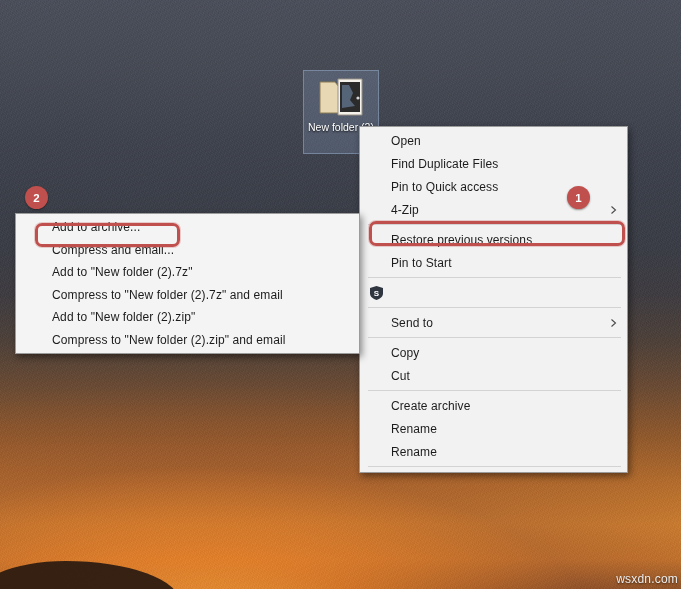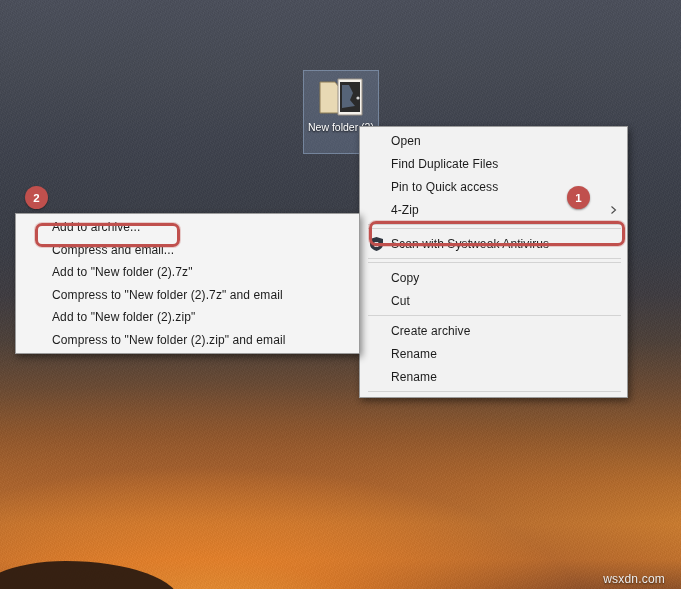--- a/index.html
+++ b/index.html
@@ -176,21 +176,21 @@
     align-items: center;
     justify-content: center;
     box-shadow: 0 1px 2px rgba(0,0,0,0.4);
   }
   #badge-1 { left: 567px; top: 186px; }
   #badge-2 { left: 25px;  top: 186px; }
 
   
   #watermark {
     position: absolute;
-    right: 16px;
+    right: 3px;
     bottom: 3px;
     font-size: 12px;
     color: #ededed;
     text-shadow: 0 1px 2px rgba(0,0,0,0.6);
     letter-spacing: 0.2px;
   }
 </style>
 </head>
 <body>
 
@@ -224,29 +224,42 @@
       </div>
       <div class="menu-item">
         <span>4-Zip</span>
         <span class="chev">
           <svg viewBox="0 0 8 8" width="8" height="8">
             <path d="M1.5 0.5 L5.5 4 L1.5 7.5" fill="none" stroke="#4a4a4a" stroke-width="1.1"></path>
           </svg>
         </span>
       </div>
       <div class="menu-sep"></div>
+      <div class="menu-item">
+        <span>Restore previous versions</span>
+      </div>
+      <div class="menu-item">
+        <span>Pin to Start</span>
+      </div>
       <div class="menu-sep"></div>
       <div class="menu-item">
         <span class="shield-icon"><svg viewBox="0 0 15 15" width="15" height="15">
             <path d="M7.5 0.6 L14 2.6 v5.2 c0 3.6 -3.1 5.8 -6.5 6.6 C4.1 13.6 1 11.4 1 7.8 V2.6 Z" fill="#2f3640"></path>
             <text x="7.5" y="10.4" font-size="8" font-family="Liberation Sans, sans-serif" font-weight="bold" fill="#ffffff" text-anchor="middle">S</text>
           </svg></span>
-        <span>Scan with Systweak Antivirus</span>
-      </div>
-      <div class="menu-sep"></div>
+      </div>
+      <div class="menu-sep"></div>
+      <div class="menu-item">
+        <span>Send to</span>
+        <span class="chev">
+          <svg viewBox="0 0 8 8" width="8" height="8">
+            <path d="M1.5 0.5 L5.5 4 L1.5 7.5" fill="none" stroke="#4a4a4a" stroke-width="1.1"></path>
+          </svg>
+        </span>
+      </div>
       <div class="menu-sep"></div>
       <div class="menu-item">
         <span>Copy</span>
       </div>
       <div class="menu-item">
         <span>Cut</span>
       </div>
       <div class="menu-sep"></div>
       <div class="menu-item">
         <span>Create archive</span>

